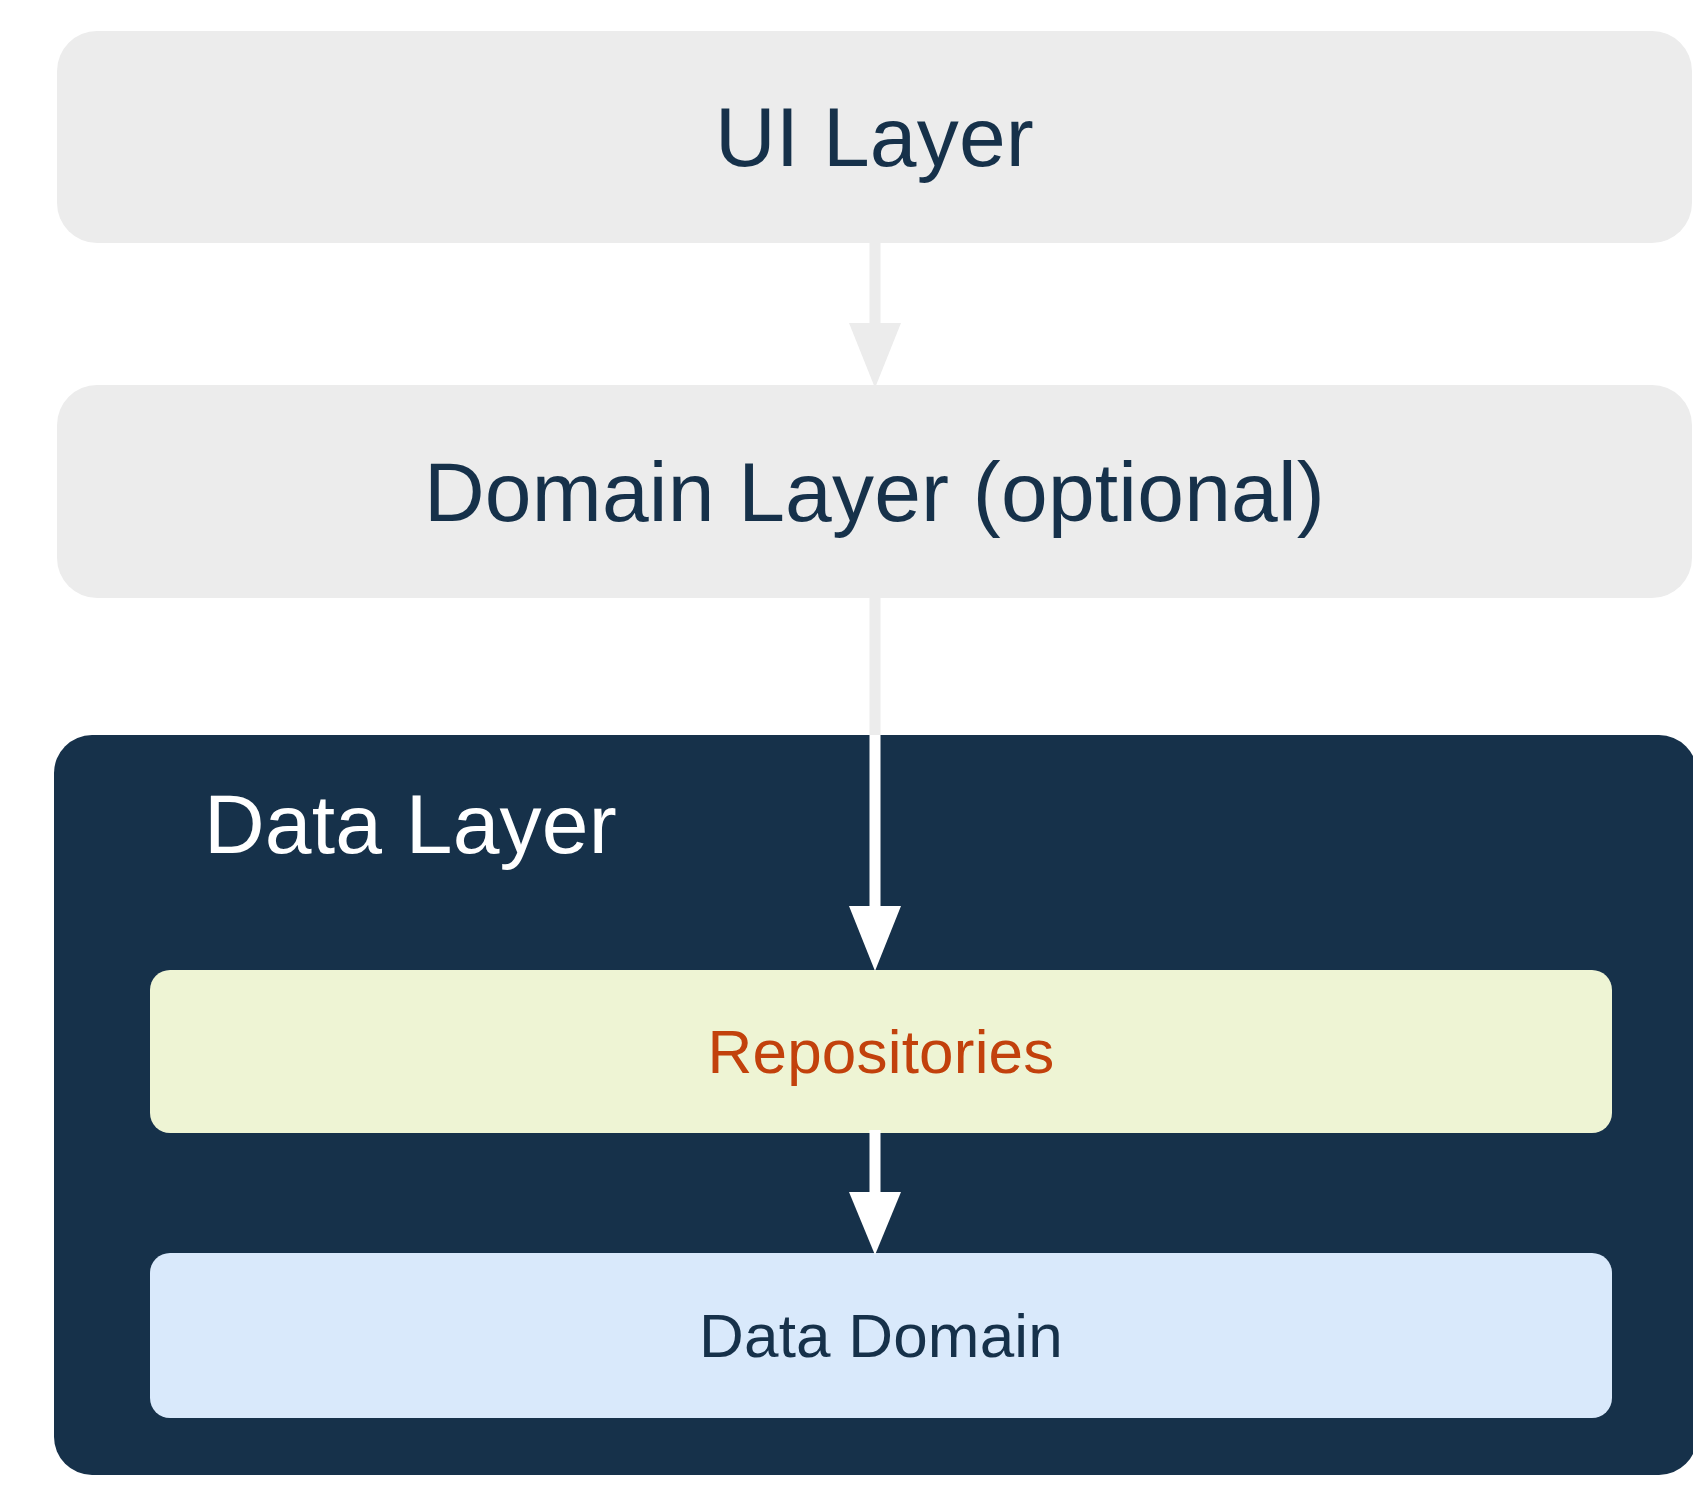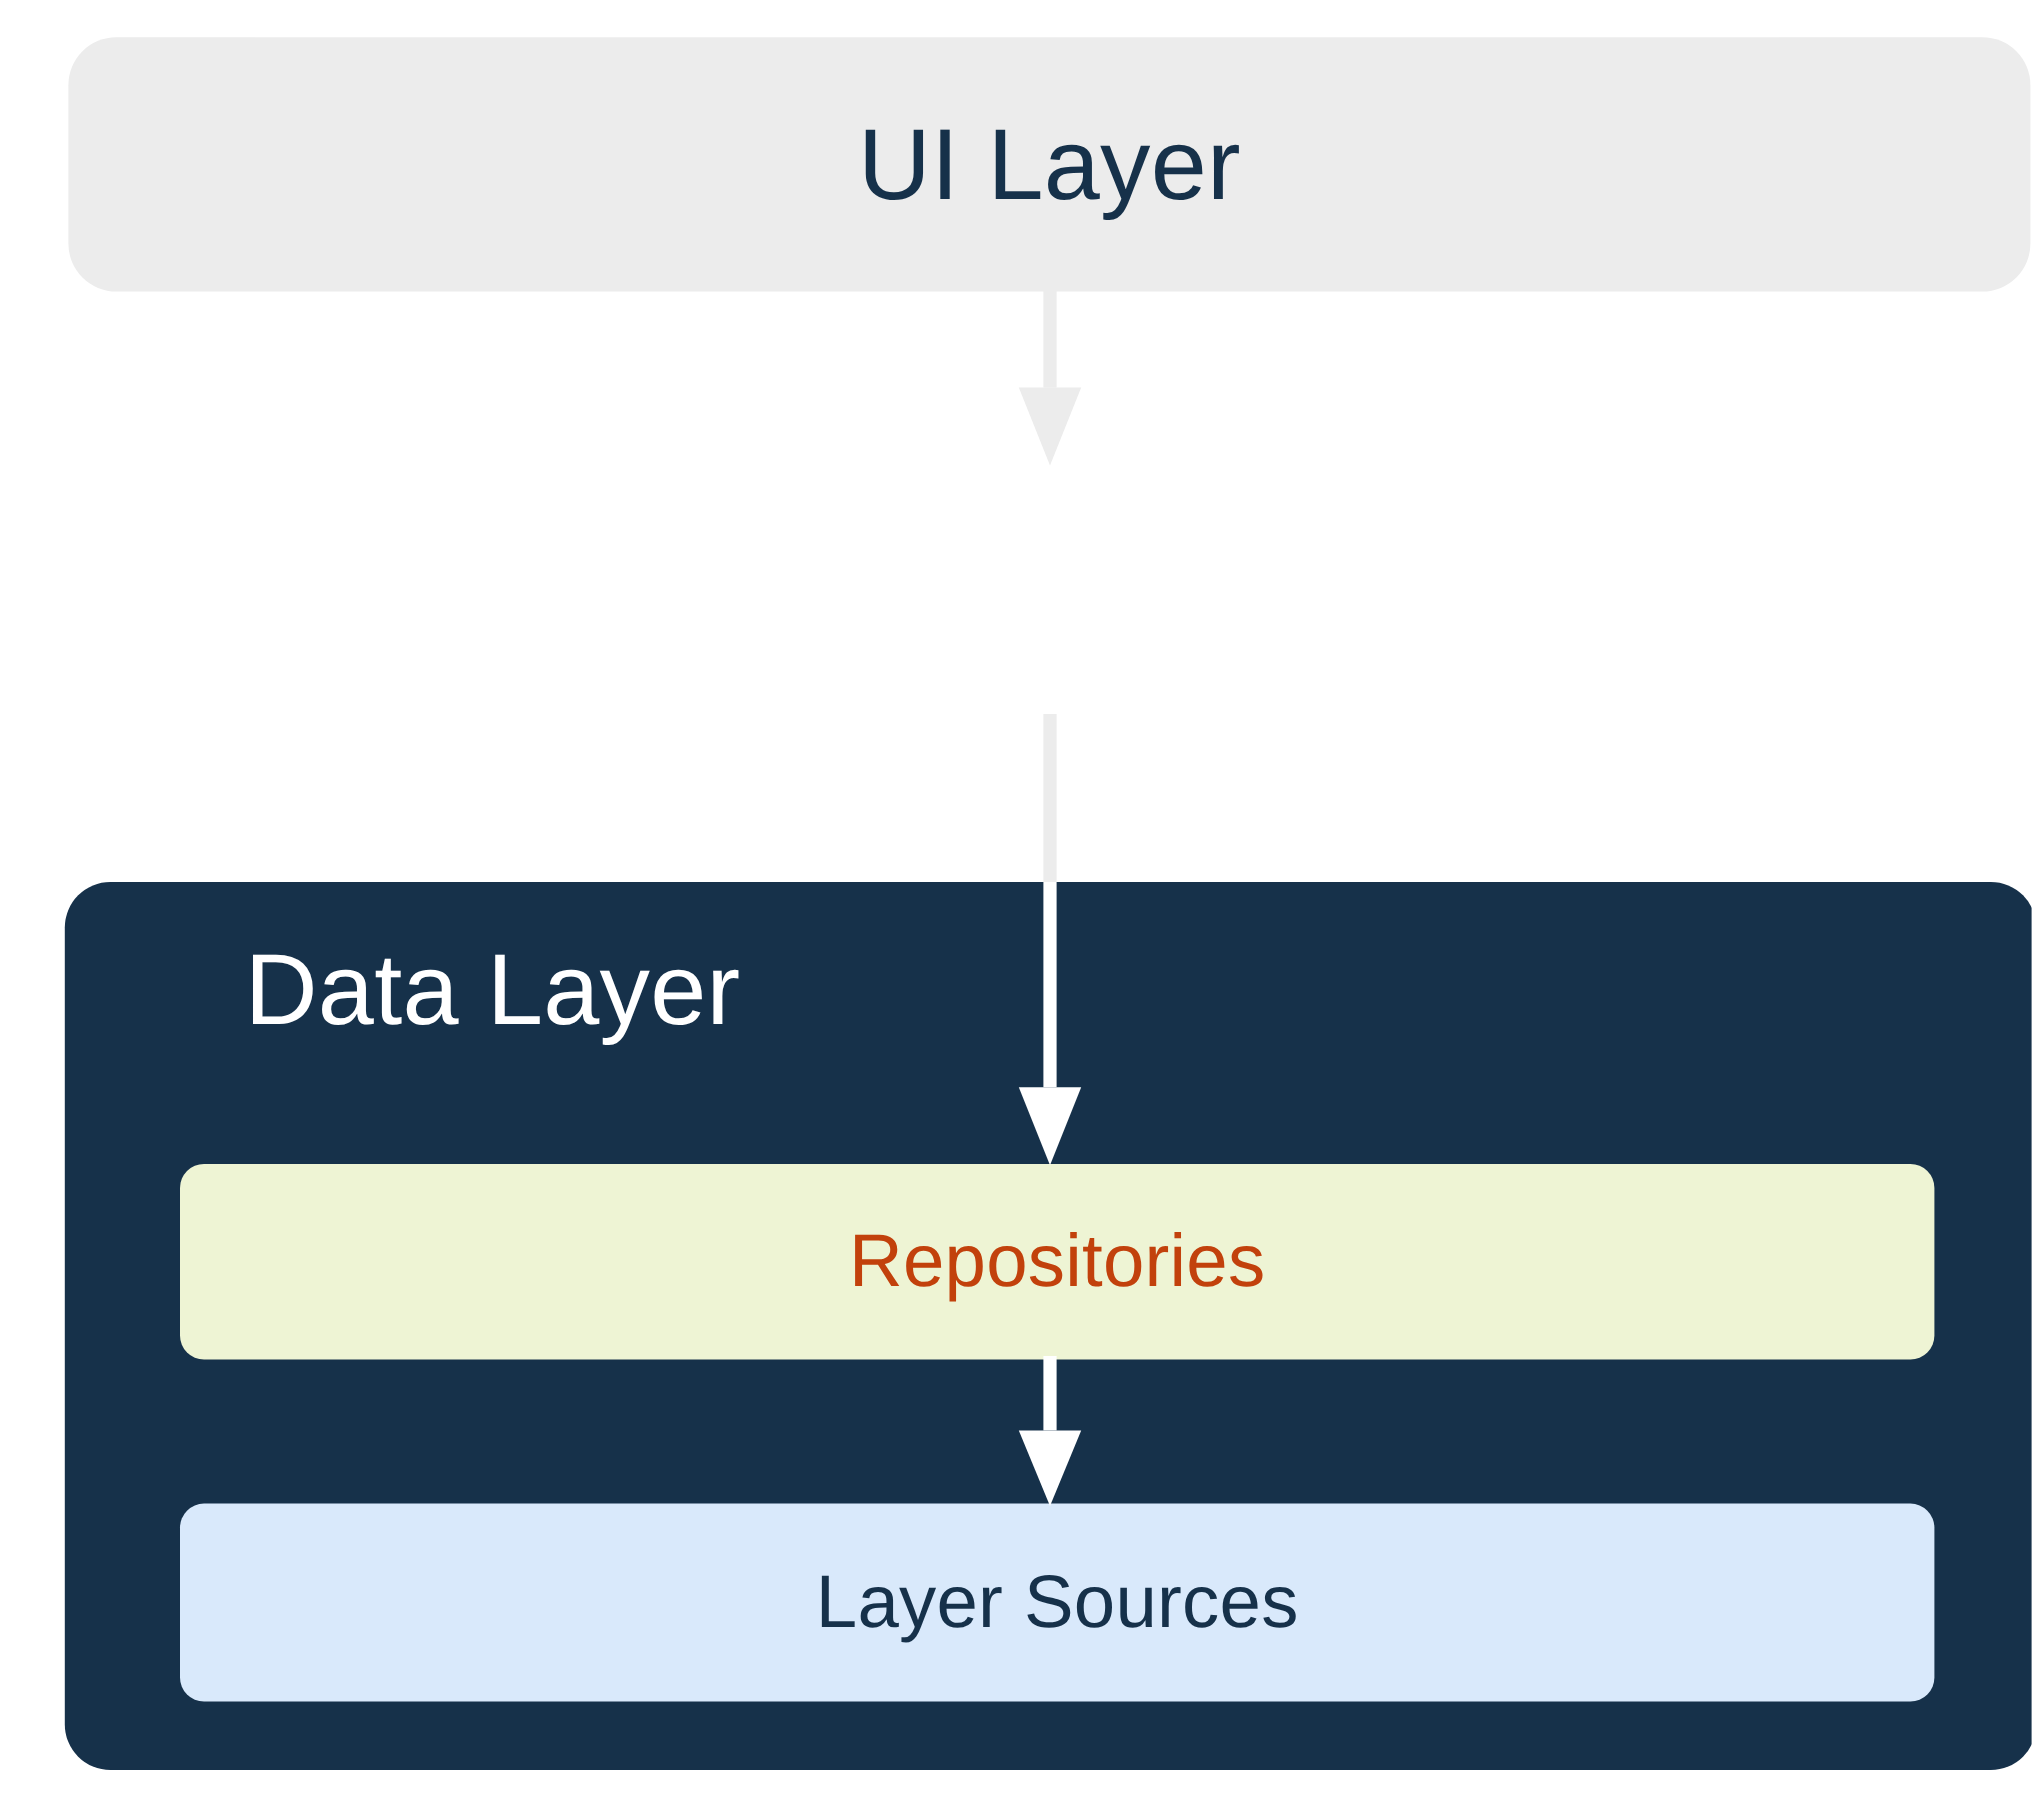--- a/index.html
+++ b/index.html
@@ -204,35 +204,38 @@
 
   <div class="layer-box" id="ui-layer-box">
     <span class="layer-label">UI Layer</span>
   </div>
 
   <div class="arrow" id="arrow-ui-to-domain">
     <div class="arrow-stem"></div>
     <div class="arrow-head"></div>
   </div>
 
+  <div class="layer-box" id="domain-layer-box">
+    <span class="layer-label">Domain Layer (optional)</span>
+  </div>
 
   <div class="arrow" id="arrow-domain-to-data-grey">
     <div class="arrow-stem"></div>
   </div>
 
   <div id="data-layer-box">
 
     <div id="data-layer-title">Data Layer</div>
 
     <div class="layer-box" id="repositories-box">
       <span class="layer-label">Repositories</span>
     </div>
 
     <div class="layer-box" id="data-sources-box">
-      <span class="layer-label">Layer Sources</span>
+      <span class="layer-label">Data Domain</span>
     </div>
   </div>
 
   <div class="arrow" id="arrow-domain-to-repositories">
     <div class="arrow-stem"></div>
     <div class="arrow-head"></div>
   </div>
 
   <div class="arrow" id="arrow-repositories-to-sources">
     <div class="arrow-stem"></div>

